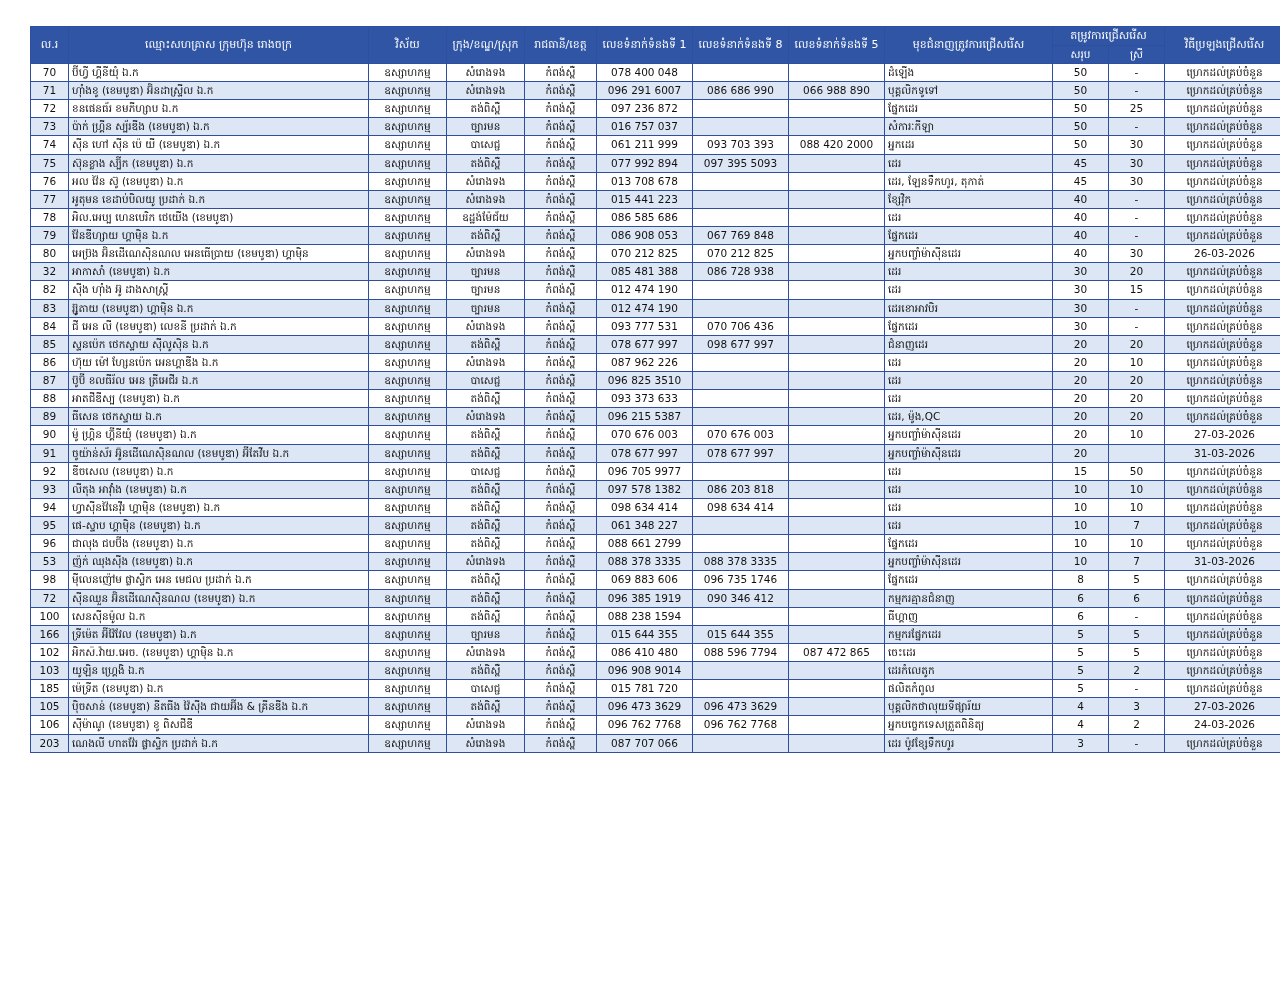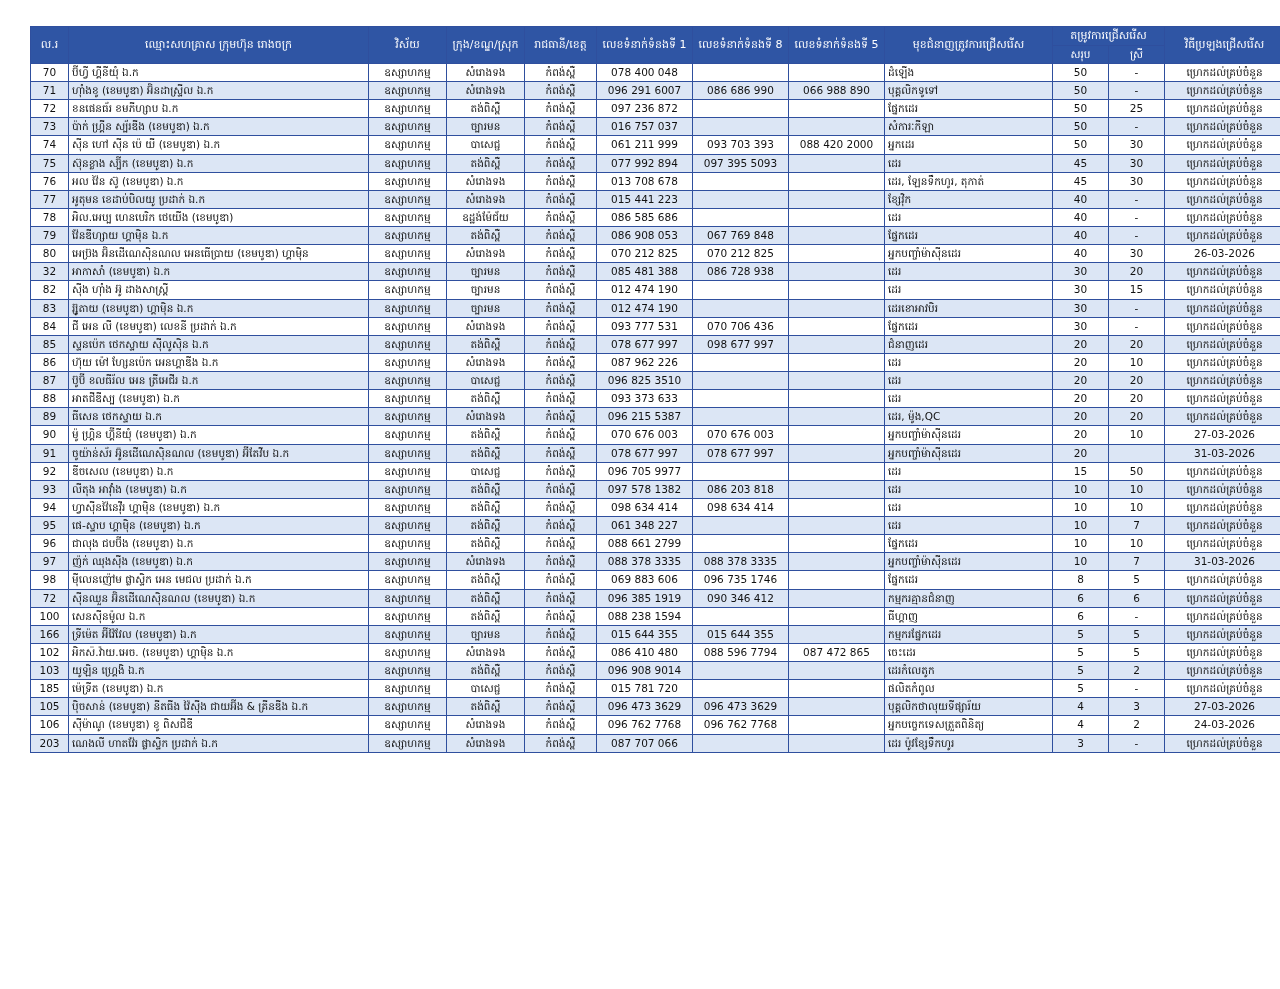--- a/index.html
+++ b/index.html
@@ -472,21 +472,21 @@
           <td class="c">កំពង់ស្ពឺ</td>
           <td class="c">088 661 2799</td>
           <td class="c"></td>
           <td class="c"></td>
           <td class="l">ផ្នែកដេរ</td>
           <td class="c">10</td>
           <td class="c">10</td>
           <td class="c">ហ្រេកដល់គ្រប់ចំនួន</td>
         </tr>
         <tr class="even">
-          <td class="c">97</td>
+          <td class="c">53</td>
           <td class="l">ញ៉ក់ ឈុងស៊ីង (ខេមបូឌា) ឯ.ក</td>
           <td class="c">ឧស្សាហកម្ម</td>
           <td class="c">សំរោងទង</td>
           <td class="c">កំពង់ស្ពឺ</td>
           <td class="c">088 378 3335</td>
           <td class="c">088 378 3335</td>
           <td class="c"></td>
           <td class="l">អ្នកបញ្ចាំម៉ាស៊ីនដេរ</td>
           <td class="c">10</td>
           <td class="c">7</td>

